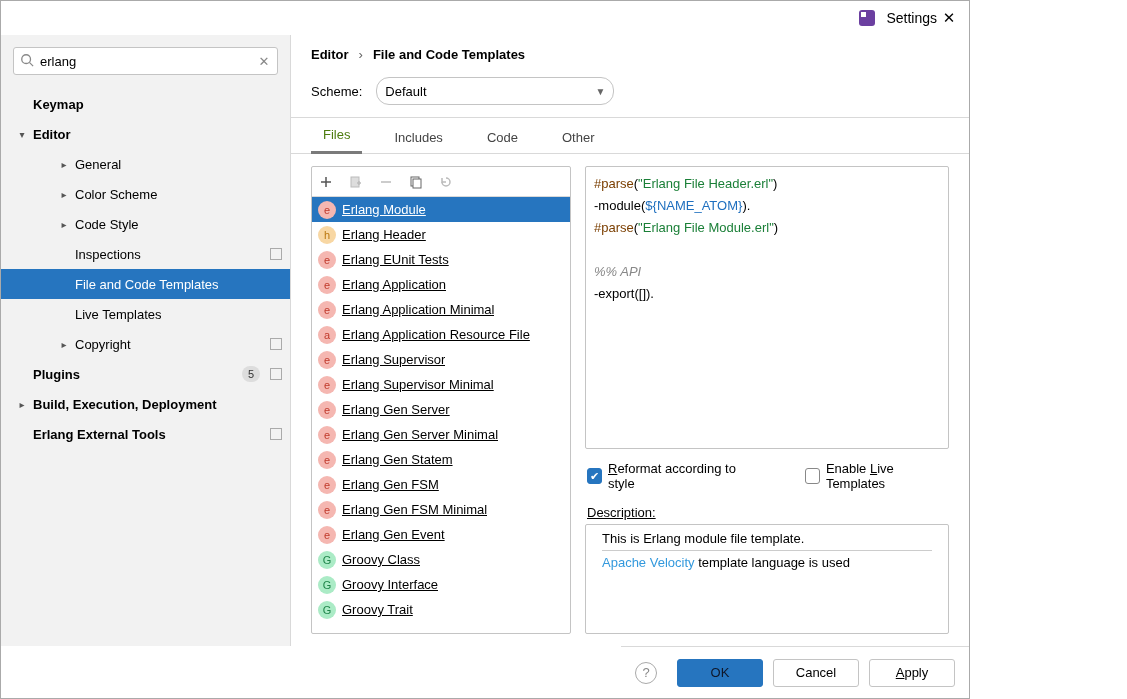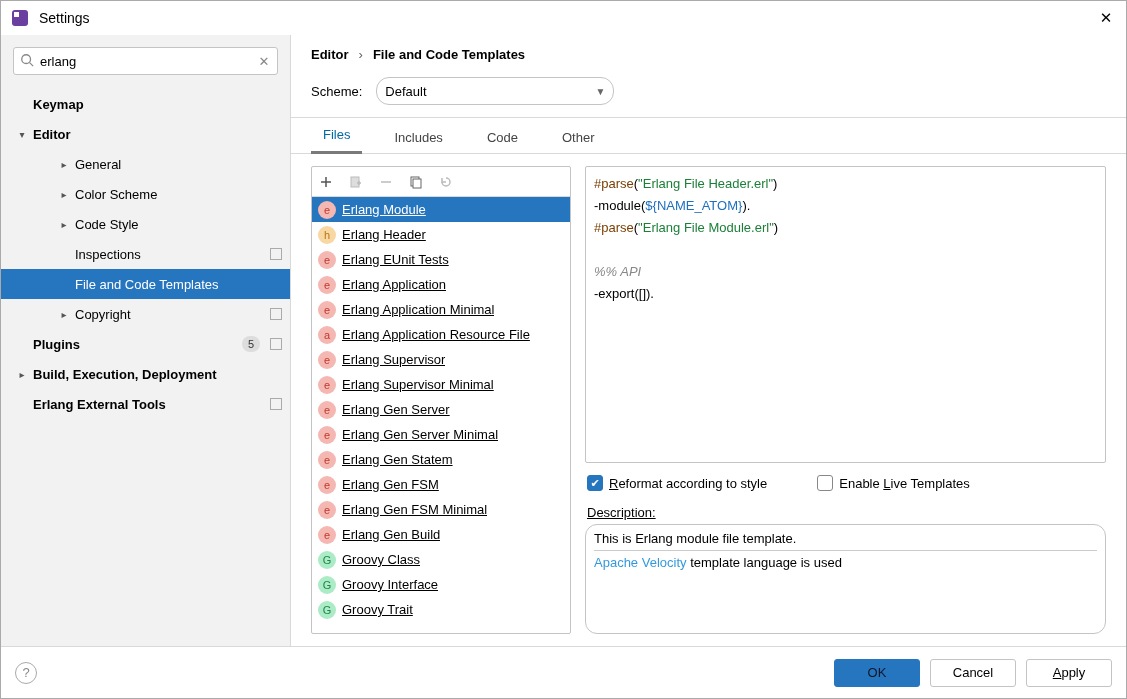--- a/index.html
+++ b/index.html
@@ -1,17 +1,17 @@
 <!DOCTYPE html>
 <html><head>
 <meta charset="utf-8">
 <style>
   * { box-sizing: border-box; margin: 0; padding: 0; font-family: -apple-system, "Segoe UI", Arial, sans-serif; font-size: 13px; }
   html, body { width: 1127px; height: 699px; background: #fff; }
-  .window { width: 1127px; height: 699px; border: 1px solid #aaa; display: flex; flex-direction: column; position: relative; }
+  .window { width: 970px; height: 699px; border: 1px solid #aaa; display: flex; flex-direction: column; position: relative; align-items: flex-end; }
   .titlebar { height: 34px; display: flex; align-items: center; padding: 0 8px 0 10px; }
   .titlebar .logo { width: 18px; height: 18px; margin-right: 10px; display:flex;align-items:center;justify-content:center;}
   .titlebar .title { flex: 1; font-size: 14px; }
   .titlebar .close { width: 24px; text-align: center; cursor: pointer; font-size: 15px; }
   .body { flex: 1; display: flex; min-height: 0; }
   .sidebar { width: 290px; background: #f2f2f2; border-right: 1px solid #d9d9d9; display: flex; flex-direction: column; }
   .searchwrap { padding: 12px 12px 8px 12px; }
   .searchbox { display:flex; align-items:center; background:#fff; border:1px solid #c4c4c4; border-radius:3px; height:28px; padding:0 6px; }
   .searchbox input { flex:1; border:none; outline:none; font-size:13px; padding:0 4px; }
   .searchbox .sicon { width:16px; height:16px; color:#888;}
@@ -27,21 +27,21 @@
   .tree-item .badge { background:#ddd; color:#333; border-radius:8px; font-size:11px; padding:0 6px; height:16px; display:inline-flex; align-items:center; margin-right:6px;}
   .tree-item .ico { width:12px; height:12px; border:1px solid #aaa; margin-left:4px; display:inline-block;}
   .main { flex:1; display:flex; flex-direction:column; min-width:0;}
   .breadcrumb { height:38px; display:flex; align-items:center; padding:0 20px; font-size:15px; font-weight:bold;}
   .breadcrumb .sep { margin:0 10px; font-weight:normal; color:#666;}
   .scheme-row { display:flex; align-items:center; padding:4px 20px 12px 20px; border-bottom:1px solid #d9d9d9;}
   .scheme-row label { margin-right:14px; }
   .scheme-select { width:238px; height:28px; border:1px solid #c4c4c4; border-radius:13px; display:flex; align-items:center; padding:0 8px; justify-content:space-between; background:#fff; cursor:pointer;}
   .tabs { display:flex; padding:0 20px; border-bottom:1px solid #d9d9d9; height:36px; align-items:flex-end;}
   .tab { padding:8px 12px 9px; margin-right:20px; cursor:pointer; color:#444; position:relative; top:1px;}
-  .tab.active { border-bottom:3px solid #7a7a7a; color:#0369a1;}
+  .tab.active { border-bottom:3px solid #7a7a7a; color:#4d7c0f;}
   .midrow { flex:1; display:flex; min-height:0; padding:12px 20px 12px 20px; gap:14px;}
   .listpane { width:260px; border:1px solid #c4c4c4; border-radius:2px; display:flex; flex-direction:column; min-height:0;}
   .toolbar { height:30px; border-bottom:1px solid #d9d9d9; display:flex; align-items:center; padding:0 4px; gap:10px;}
   .toolbar .tbtn { width:20px; height:20px; display:flex; align-items:center; justify-content:center; cursor:pointer; color:#666;}
   .toolbar .tbtn.dis { color:#bbb; cursor:default;}
   .filelist { flex:1; overflow-y:auto; }
   .file-item { display:flex; align-items:center; height:25px; padding:0 6px; cursor:pointer;}
   .file-item.selected { background:#2675bf; color:#fff;}
   .file-icon { width:18px; height:18px; border-radius:50%; display:inline-flex; align-items:center; justify-content:center; font-size:11px; margin-right:6px; flex-shrink:0;}
   .fi-e { background:#f5b7b1; color:#c0392b;}
@@ -53,21 +53,21 @@
   .codebox { flex:1; border:1px solid #c4c4c4; border-radius:2px; padding:6px 8px; font-family: "JetBrains Mono", Consolas, monospace; font-size:13px; line-height:1.7; background:#fff; overflow:auto; white-space:pre;}
   .c-kw { color:#7a3e00; }
   .c-str { color:#1a7f37; }
   .c-var { color:#1e6fbf; }
   .c-cmt { color:#888; font-style:italic;}
   .opts { display:flex; gap:50px; padding:12px 2px;}
   .chk { display:flex; align-items:center; gap:6px; cursor:pointer;}
   .chk .box { width:16px; height:16px; border:1px solid #888; border-radius:3px; display:inline-flex; align-items:center; justify-content:center; color:#fff; font-size:11px;}
   .chk .box.checked { background:#2675bf; border-color:#2675bf;}
   .desc-lbl { margin:2px 2px 4px;text-decoration:underline;}
-  .desc-box { border:1px solid #c4c4c4; border-radius:12px; height:110px; padding:6px 8px; font-size:13px;}
+  .desc-box { border:1px solid #c4c4c4; border-radius:2px; height:110px; padding:6px 16px; font-size:13px;}
   .desc-box .row1 { border-bottom:1px solid #ccc; padding-bottom:4px; margin-bottom:4px;}
   .desc-box a { color:#3399dd; text-decoration:none;}
   .footer { height:52px; border-top:1px solid #d9d9d9; display:flex; align-items:center; padding:0 14px; gap:10px;}
   .footer .help { width:22px; height:22px; border:1.5px solid #aaa; border-radius:50%; display:flex; align-items:center; justify-content:center; color:#888; cursor:pointer;}
   .footer .spacer { flex:1;}
   .btn { height:28px; min-width:86px; border:1px solid #c4c4c4; border-radius:3px; background:#fff; padding:0 14px; cursor:pointer;}
   .btn.primary { background:#2675bf; border-color:#2675bf; color:#0f172a;}
   u { text-decoration: underline; }
 </style>
 </head>
@@ -125,20 +125,24 @@
           <div class="tree-item level1">
             <span class="chev blank">▸</span>
             <span class="lbl">Inspections</span>
             <span class="ico"></span>
           </div>
           <div class="tree-item level1 selected">
             <span class="chev blank">▸</span>
             <span class="lbl">File and Code Templates</span>
           </div>
           <div class="tree-item level1">
+            <span class="chev blank">▸</span>
+            <span class="lbl">Live Templates</span>
+          </div>
+          <div class="tree-item level1">
             <span class="chev">▸</span>
             <span class="lbl">Copyright</span>
             <span class="ico"></span>
           </div>
           <div class="tree-item bold">
             <span class="chev blank">▸</span>
             <span class="lbl">Plugins</span>
             <span class="badge">5</span>
             <span class="ico"></span>
           </div>
@@ -258,21 +262,21 @@
               <div class="file-item">
                 <span class="file-icon fi-e">e</span>
                 <span class="txt">Erlang Gen FSM</span>
               </div>
               <div class="file-item">
                 <span class="file-icon fi-e">e</span>
                 <span class="txt">Erlang Gen FSM Minimal</span>
               </div>
               <div class="file-item">
                 <span class="file-icon fi-e">e</span>
-                <span class="txt">Erlang Gen Build</span>
+                <span class="txt">Erlang Gen Event</span>
               </div>
               <div class="file-item">
                 <span class="file-icon fi-G">G</span>
                 <span class="txt">Groovy Class</span>
               </div>
               <div class="file-item">
                 <span class="file-icon fi-G">G</span>
                 <span class="txt">Groovy Interface</span>
               </div>
               <div class="file-item">

